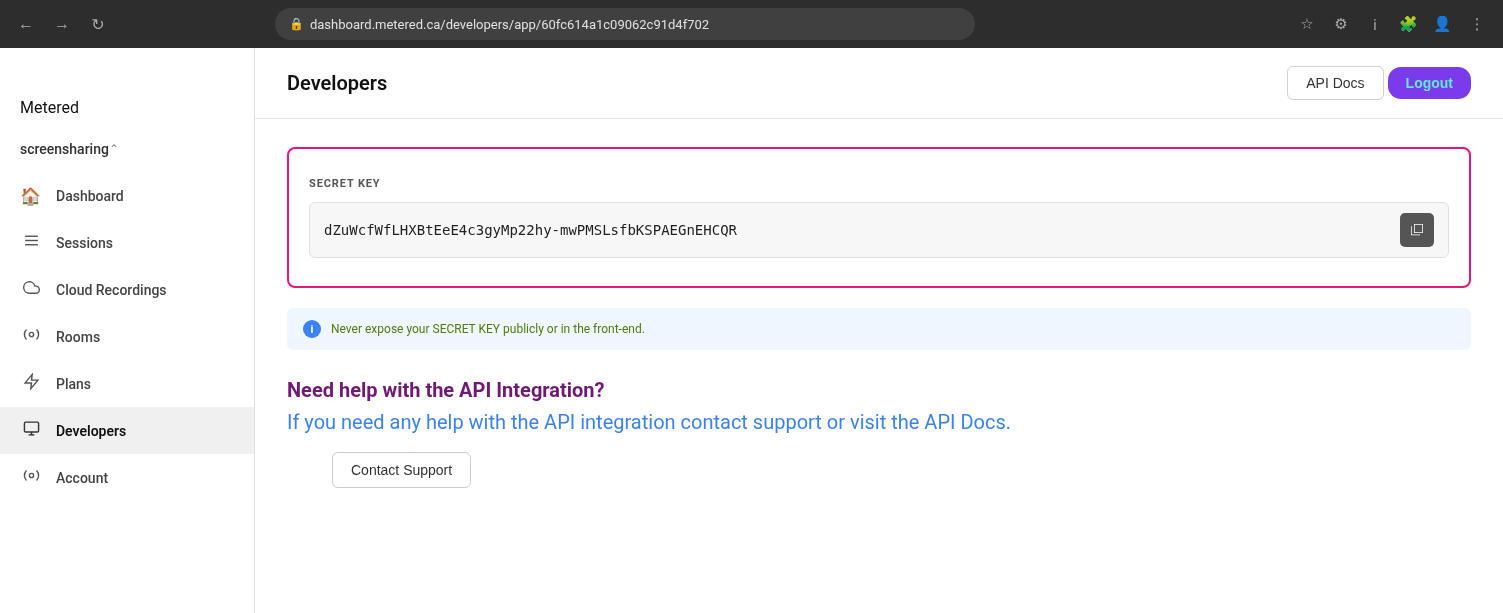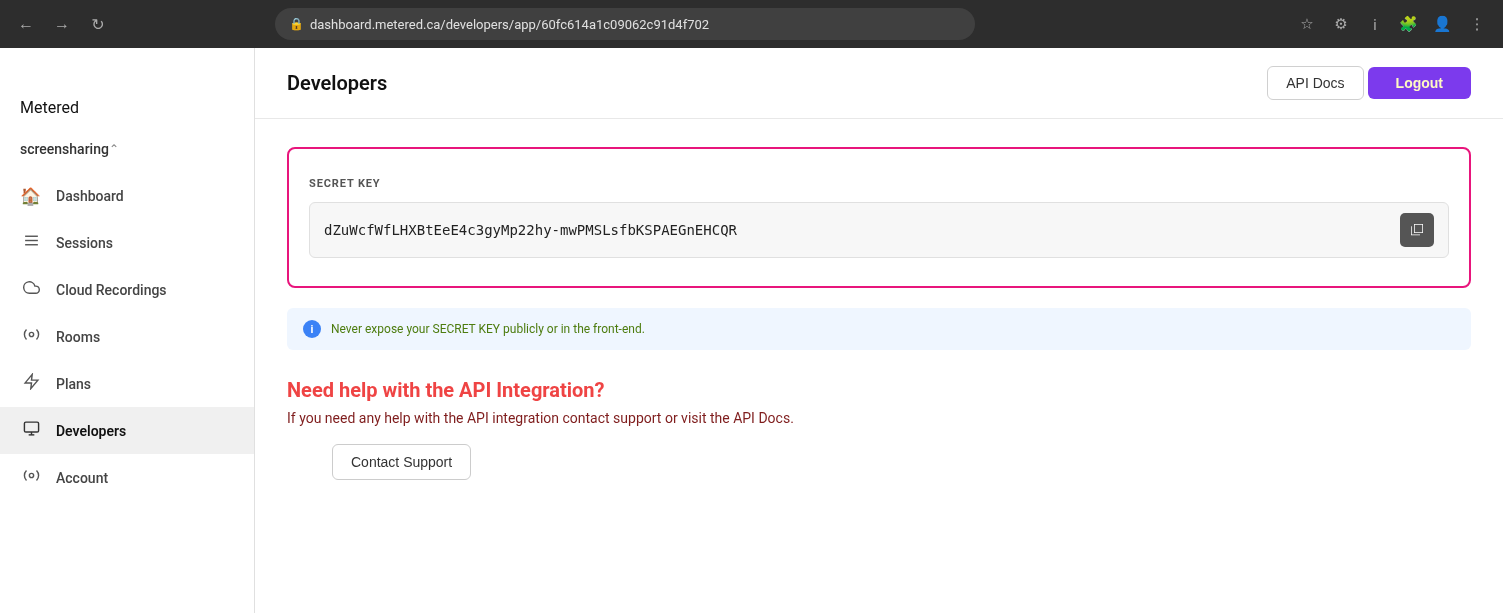--- a/index.html
+++ b/index.html
@@ -153,27 +153,27 @@
       padding: 8px 18px;
       border: 1px solid #d0d0d0;
       background: white;
       border-radius: 6px;
       font-size: 14px;
       font-weight: 500;
       color: #333;
       cursor: pointer;
     }
     .btn-logout {
-      padding: 8px 28px;
+      padding: 8px 18px;
       background: #7c3aed;
       border: none;
-      border-radius: 6px;
+      border-radius: 13px;
       font-size: 14px;
       font-weight: 600;
-      color: #fef9c3;
+      color: #5eead4;
       cursor: pointer;
     }
 
     .main-body {
       padding: 28px 32px;
       overflow-y: auto;
     }
 
     
     .secret-key-card {
@@ -242,26 +242,26 @@
     }
     .info-text {
       font-size: 12px;
       color: #4d7c0f;
     }
 
     
     .help-title {
       font-size: 20px;
       font-weight: 700;
-      color: #ef4444;
+      color: #701a75;
       margin-bottom: 8px;
     }
     .help-desc {
-      font-size: 14px;
-      color: #7f1d1d;
+      font-size: 20px;
+      color: #3b82f6;
       margin-bottom: 18px;
     }
     .btn-contact-support {
       padding: 9px 18px;
       border: 1px solid #ccc;
       background: white;
       border-radius: 6px;
       font-size: 14px;
       font-weight: 500;
       color: #333;

